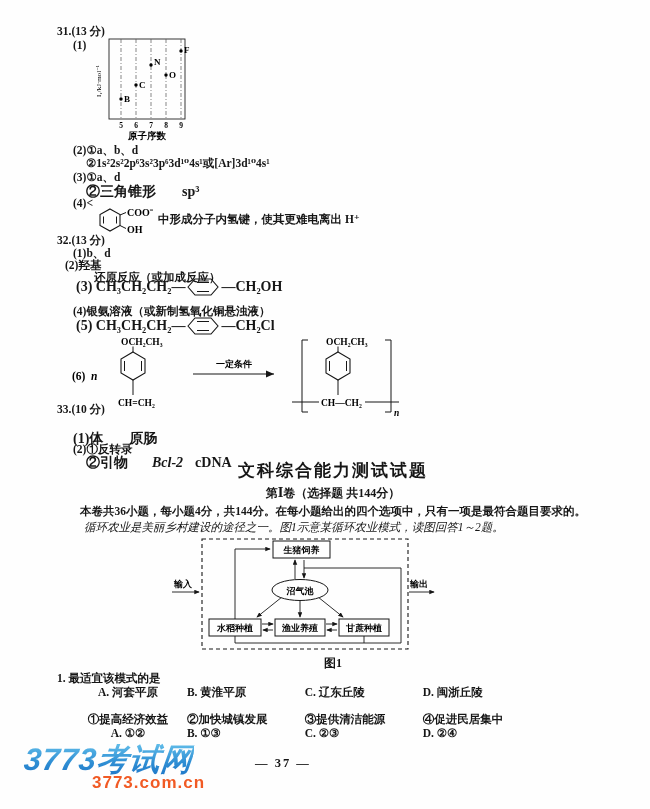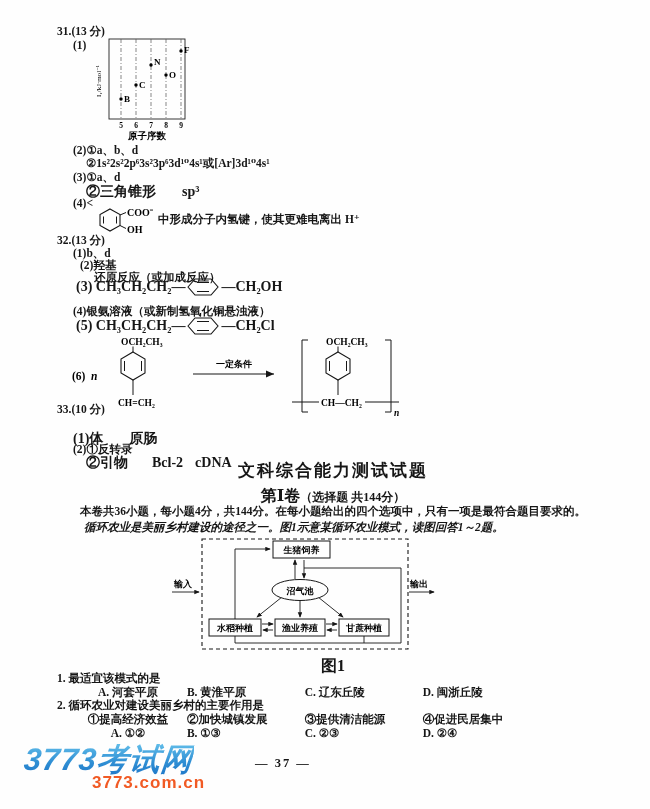--- a/index.html
+++ b/index.html
@@ -3,26 +3,26 @@
 <meta charset="utf-8">
 <style>
   html,body{margin:0;padding:0;background:#e9e9e9;}
   .page{position:relative;width:650px;height:809px;background:#fefefe;margin:0 auto;
         font-family:"Liberation Serif","DejaVu Serif",serif;color:#161616;overflow:hidden;}
   .t{position:absolute;white-space:nowrap;font-size:11.5px;line-height:1.25;}
   .b{font-weight:bold;}
   .row{position:absolute;display:flex;align-items:center;white-space:nowrap;font-size:14px;font-weight:bold;}
   .gap26{margin-left:26px;}
   .gap24{margin-left:24px;}
-  .ital{}
+  .ital{font-style:italic;}
   .center{left:0;right:16px;text-align:center;padding-left:32px;}
   .title{font-size:17px;font-weight:bold;letter-spacing:2px;}
-  .vol{font-size:16px;font-weight:bold;}
+  .vol{font-size:12px;font-weight:bold;}
   .volnote{font-size:12px;font-weight:bold;}
-  .scenario{font-style:italic;font-weight:bold;}
+  .scenario{font-style:italic;font-weight:normal;}
   .opt{display:inline-block;width:112px;text-align:center;}
   .opt2{display:inline-block;width:115px;}
   svg{position:absolute;overflow:visible;}
   svg .plot{fill:none;stroke:#222;stroke-width:0.9;}
   svg .grid{stroke:#555;stroke-width:0.7;stroke-dasharray:4 2 1 2;}
   svg .pt{font-size:9px;font-weight:bold;font-family:"Liberation Serif",serif;}
   svg .tick{font-size:7.5px;font-weight:bold;text-anchor:middle;}
   svg .ylab{font-size:7px;text-anchor:middle;}
   svg .xlab{font-size:9.5px;font-weight:bold;text-anchor:middle;}
   svg .bond{stroke:#161616;stroke-width:1;fill:none;}
@@ -98,21 +98,21 @@
     <line class="bond" x1="24.5" y1="15.5" x2="24.5" y2="22.5"></line>
     <line class="bond" x1="28" y1="14" x2="34" y2="11.5"></line>
     <line class="bond" x1="28" y1="24.5" x2="34" y2="27.5"></line>
     <text class="chemtx" x="35" y="15">COO⁻</text>
     <text class="chemtx" x="35" y="31.5">OH</text>
   </svg>
   <div class="t b" style="left:158px;top:212px">中形成分子内氢键，使其更难电离出 H⁺</div>
 
   <div class="t b" style="left:57px;top:233px">32.(13 分)</div>
   <div class="t b" style="left:73px;top:246px">(1)b、d</div>
-  <div class="t b" style="left:80px;top:258px">(2)羟基</div>
+  <div class="t b" style="left:65px;top:258px">(2)羟基</div>
   <div class="t b" style="left:94px;top:270px">还原反应（或加成反应）</div>
 
   <div class="row" style="left:76px;top:276px">
     <span>(3) CH₃CH₂CH₂—</span>
     <svg style="position:static" width="36" height="22" viewBox="0 0 36 22">
       <polygon class="hex" points="3,11 10,3 26,3 33,11 26,19 10,19"></polygon>
       <line class="bond" x1="12" y1="6.5" x2="24" y2="6.5"></line>
       <line class="bond" x1="12" y1="15.5" x2="24" y2="15.5"></line>
     </svg>
     <span>—CH₂OH</span>
@@ -221,31 +221,30 @@
 
     <rect class="nbox" x="112" y="83" width="50" height="17"></rect>
     <text class="ntx" x="137" y="95">渔业养殖</text>
 
     <rect class="nbox" x="176" y="83" width="50" height="17"></rect>
     <text class="ntx" x="201" y="95">甘蔗种植</text>
 
     <text class="iotx" x="11" y="51">输入</text>
     <text class="iotx" x="247" y="51">输出</text>
   </svg>
-  <div class="t b center" style="top:656px;font-size:16px">图1</div>
+  <div class="t b center" style="top:656px;font-size:12px">图1</div>
 
   <div class="t b" style="left:57px;top:671px">1. 最适宜该模式的是</div>
   <div class="t b" style="left:72px;top:685px">
     <span class="opt">A. 河套平原</span>
     <span class="opt2">B. 黄淮平原</span>
     <span class="opt2">C. 辽东丘陵</span>
     <span>D. 闽浙丘陵</span>
   </div>
 
-  <div class="t b" style="left:57px;top:698px">2. 循环农业对建设美丽乡村的主要作用是</div>
   <div class="t b" style="left:72px;top:712px">
     <span class="opt">①提高经济效益</span>
     <span class="opt2">②加快城镇发展</span>
     <span class="opt2">③提供清洁能源</span>
     <span>④促进民居集中</span>
   </div>
   <div class="t b" style="left:72px;top:726px">
     <span class="opt">A. ①②</span>
     <span class="opt2">B. ①③</span>
     <span class="opt2">C. ②③</span>

